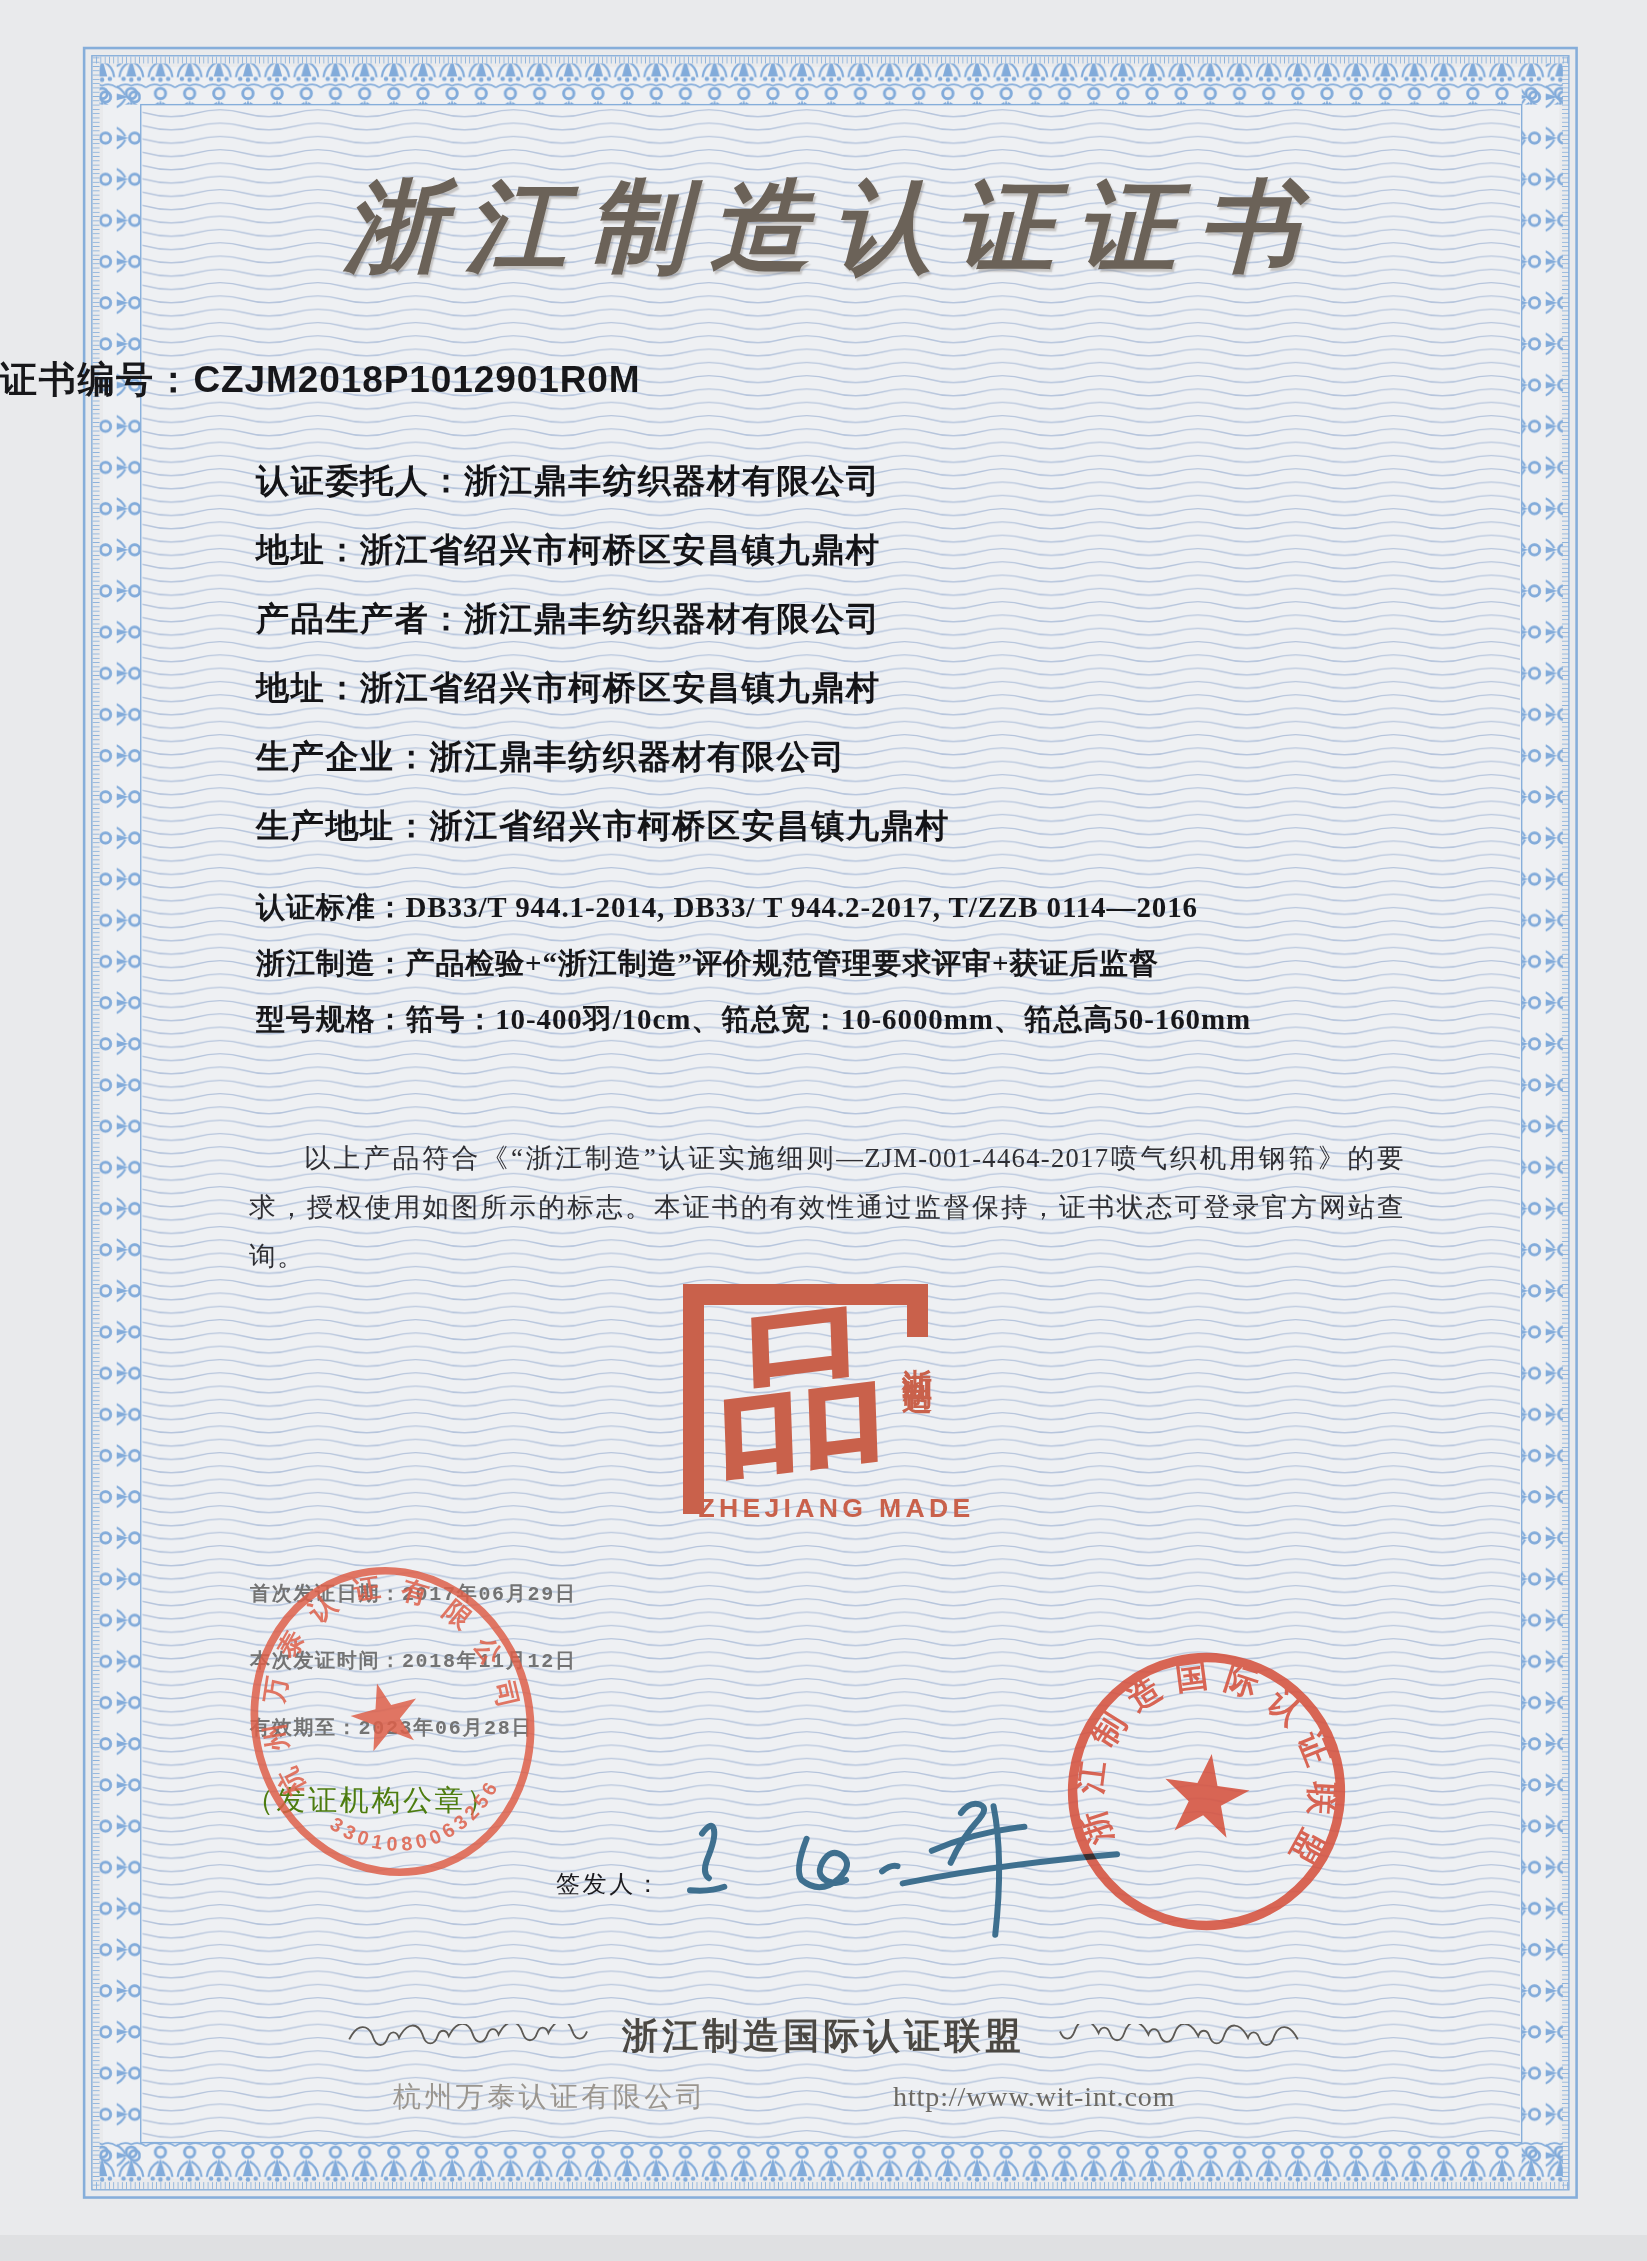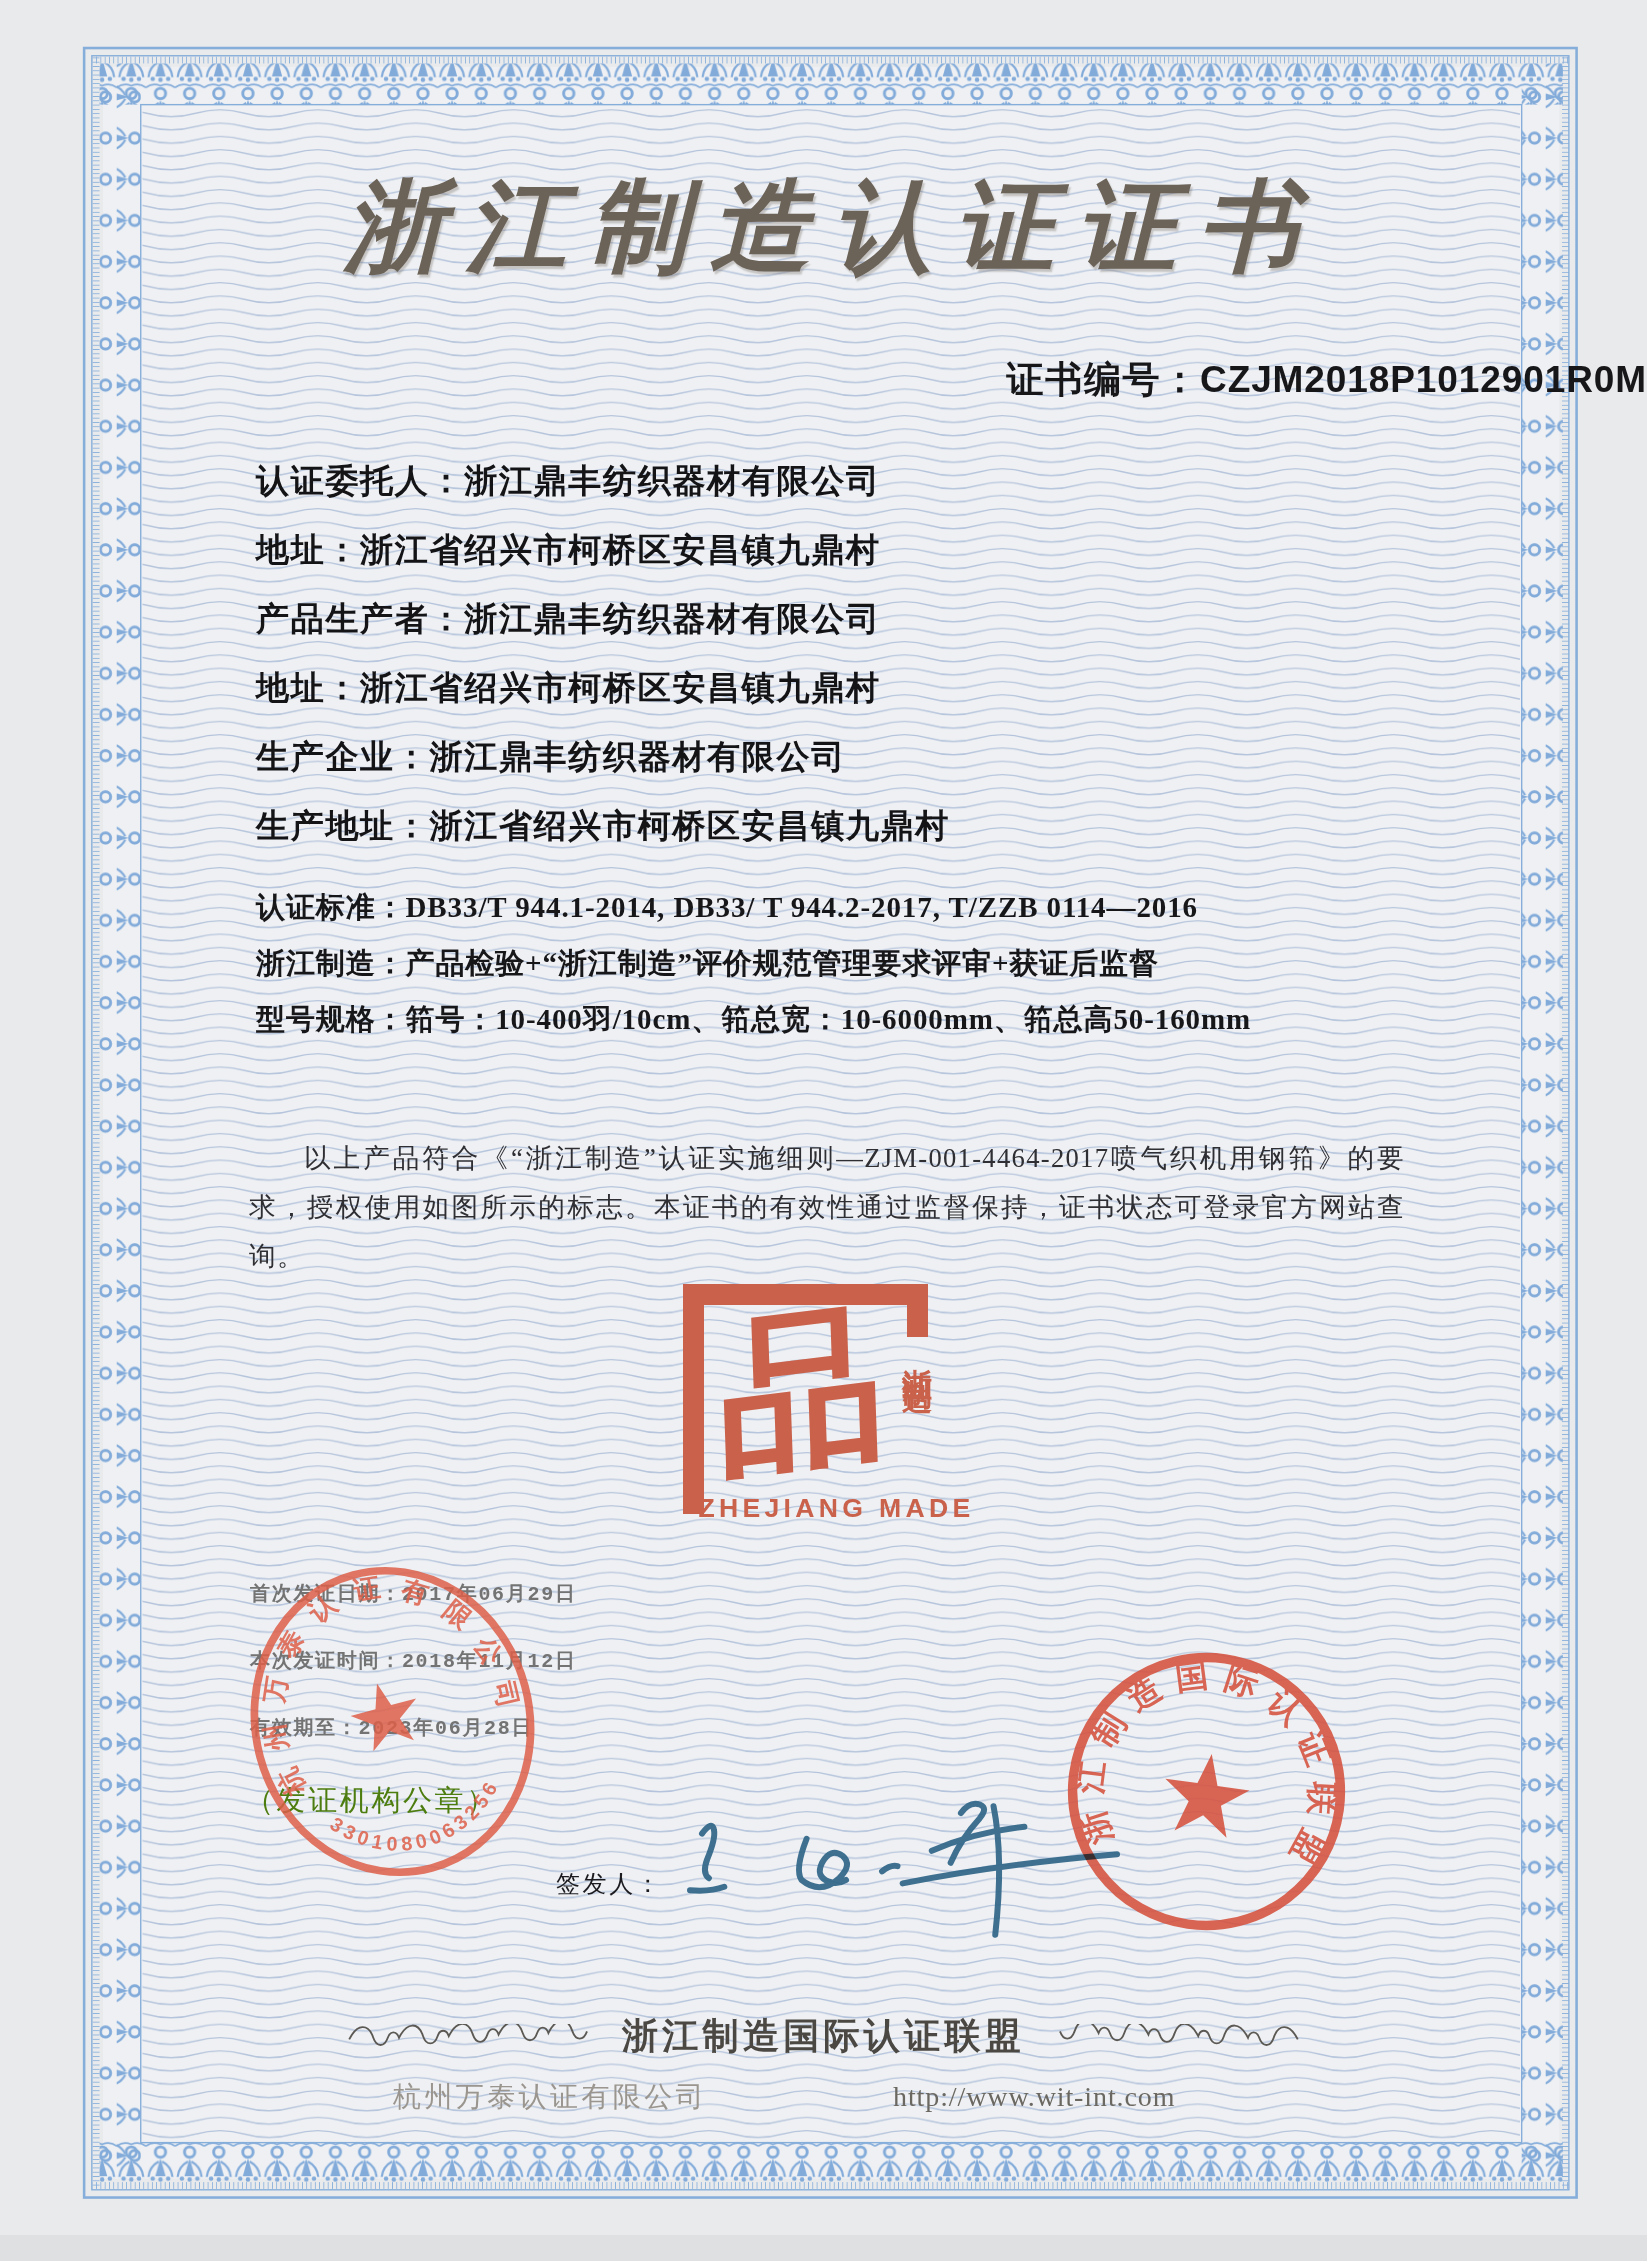--- a/index.html
+++ b/index.html
@@ -6,21 +6,21 @@
   .page{position:relative;width:1647px;height:2235px;background:#e9eaec;overflow:hidden;
         font-family:"Liberation Serif","DejaVu Serif",serif;color:#1b1b1e;}
   .bg,.overlay{position:absolute;left:0;top:0;width:1647px;height:2261px;}
   .bg{z-index:0;}
   .content{position:absolute;left:0;top:0;width:1647px;height:2261px;z-index:1;}
   .stamps{position:absolute;left:0;top:0;width:1647px;height:2261px;z-index:2;pointer-events:none;}
 
   .title{position:absolute;top:161px;left:0;width:100%;text-align:center;
          font-size:100px;font-weight:bold;font-style:italic;letter-spacing:22px;padding-left:8.6px;
          color:#6b6258;text-shadow:1.7px 2.6px 1.7px rgba(90,80,70,.28);white-space:nowrap;}
-  .certno{position:absolute;top:355px;left:0;width:100%;text-align:right;font-size:37px;
+  .certno{position:absolute;top:355px;left:0;width:100%;text-align:left;font-size:37px;
           font-weight:bold;color:#17171a;letter-spacing:1.7px;}
   .certno .num{font-family:"Liberation Sans","DejaVu Sans",sans-serif;letter-spacing:0.9px;}
 
   .fields{position:absolute;left:256px;top:462px;}
   .frow{font-size:33px;font-weight:bold;letter-spacing:1.7px;color:#141417;height:69px;line-height:39px;white-space:nowrap;}
 
   .standards{position:absolute;left:256px;top:889px;}
   .srow{font-size:29px;font-weight:bold;letter-spacing:0.9px;color:#17171a;height:56px;line-height:36px;white-space:nowrap;}
 
   .statement{position:absolute;left:249px;top:1134px;width:1156px;font-size:26.6px;line-height:49px;

